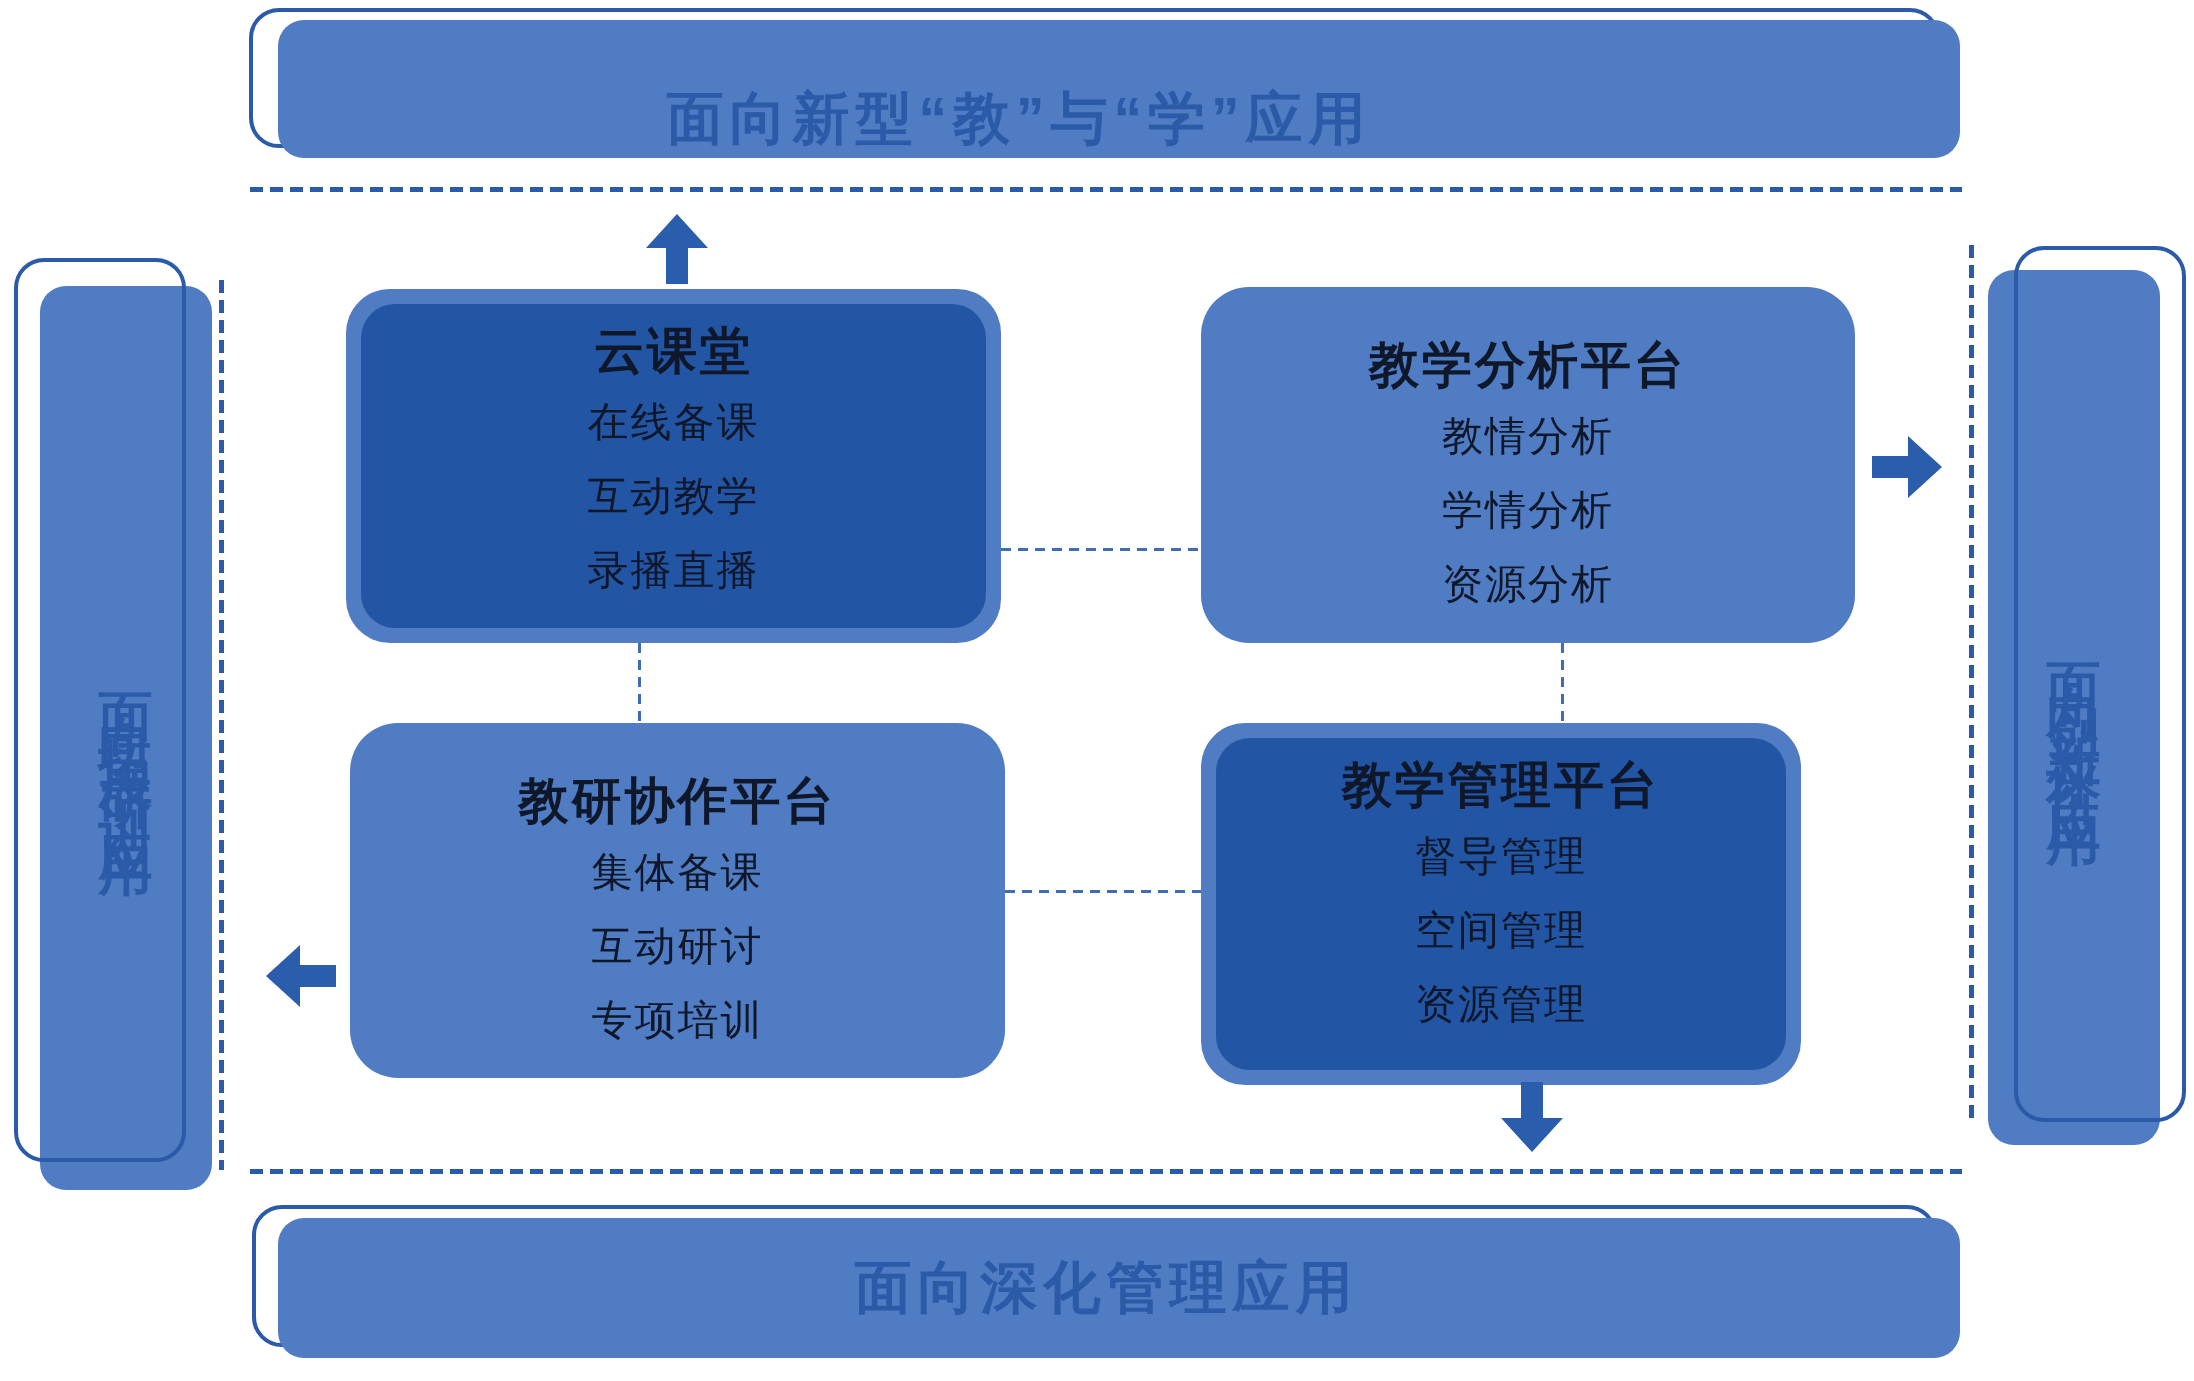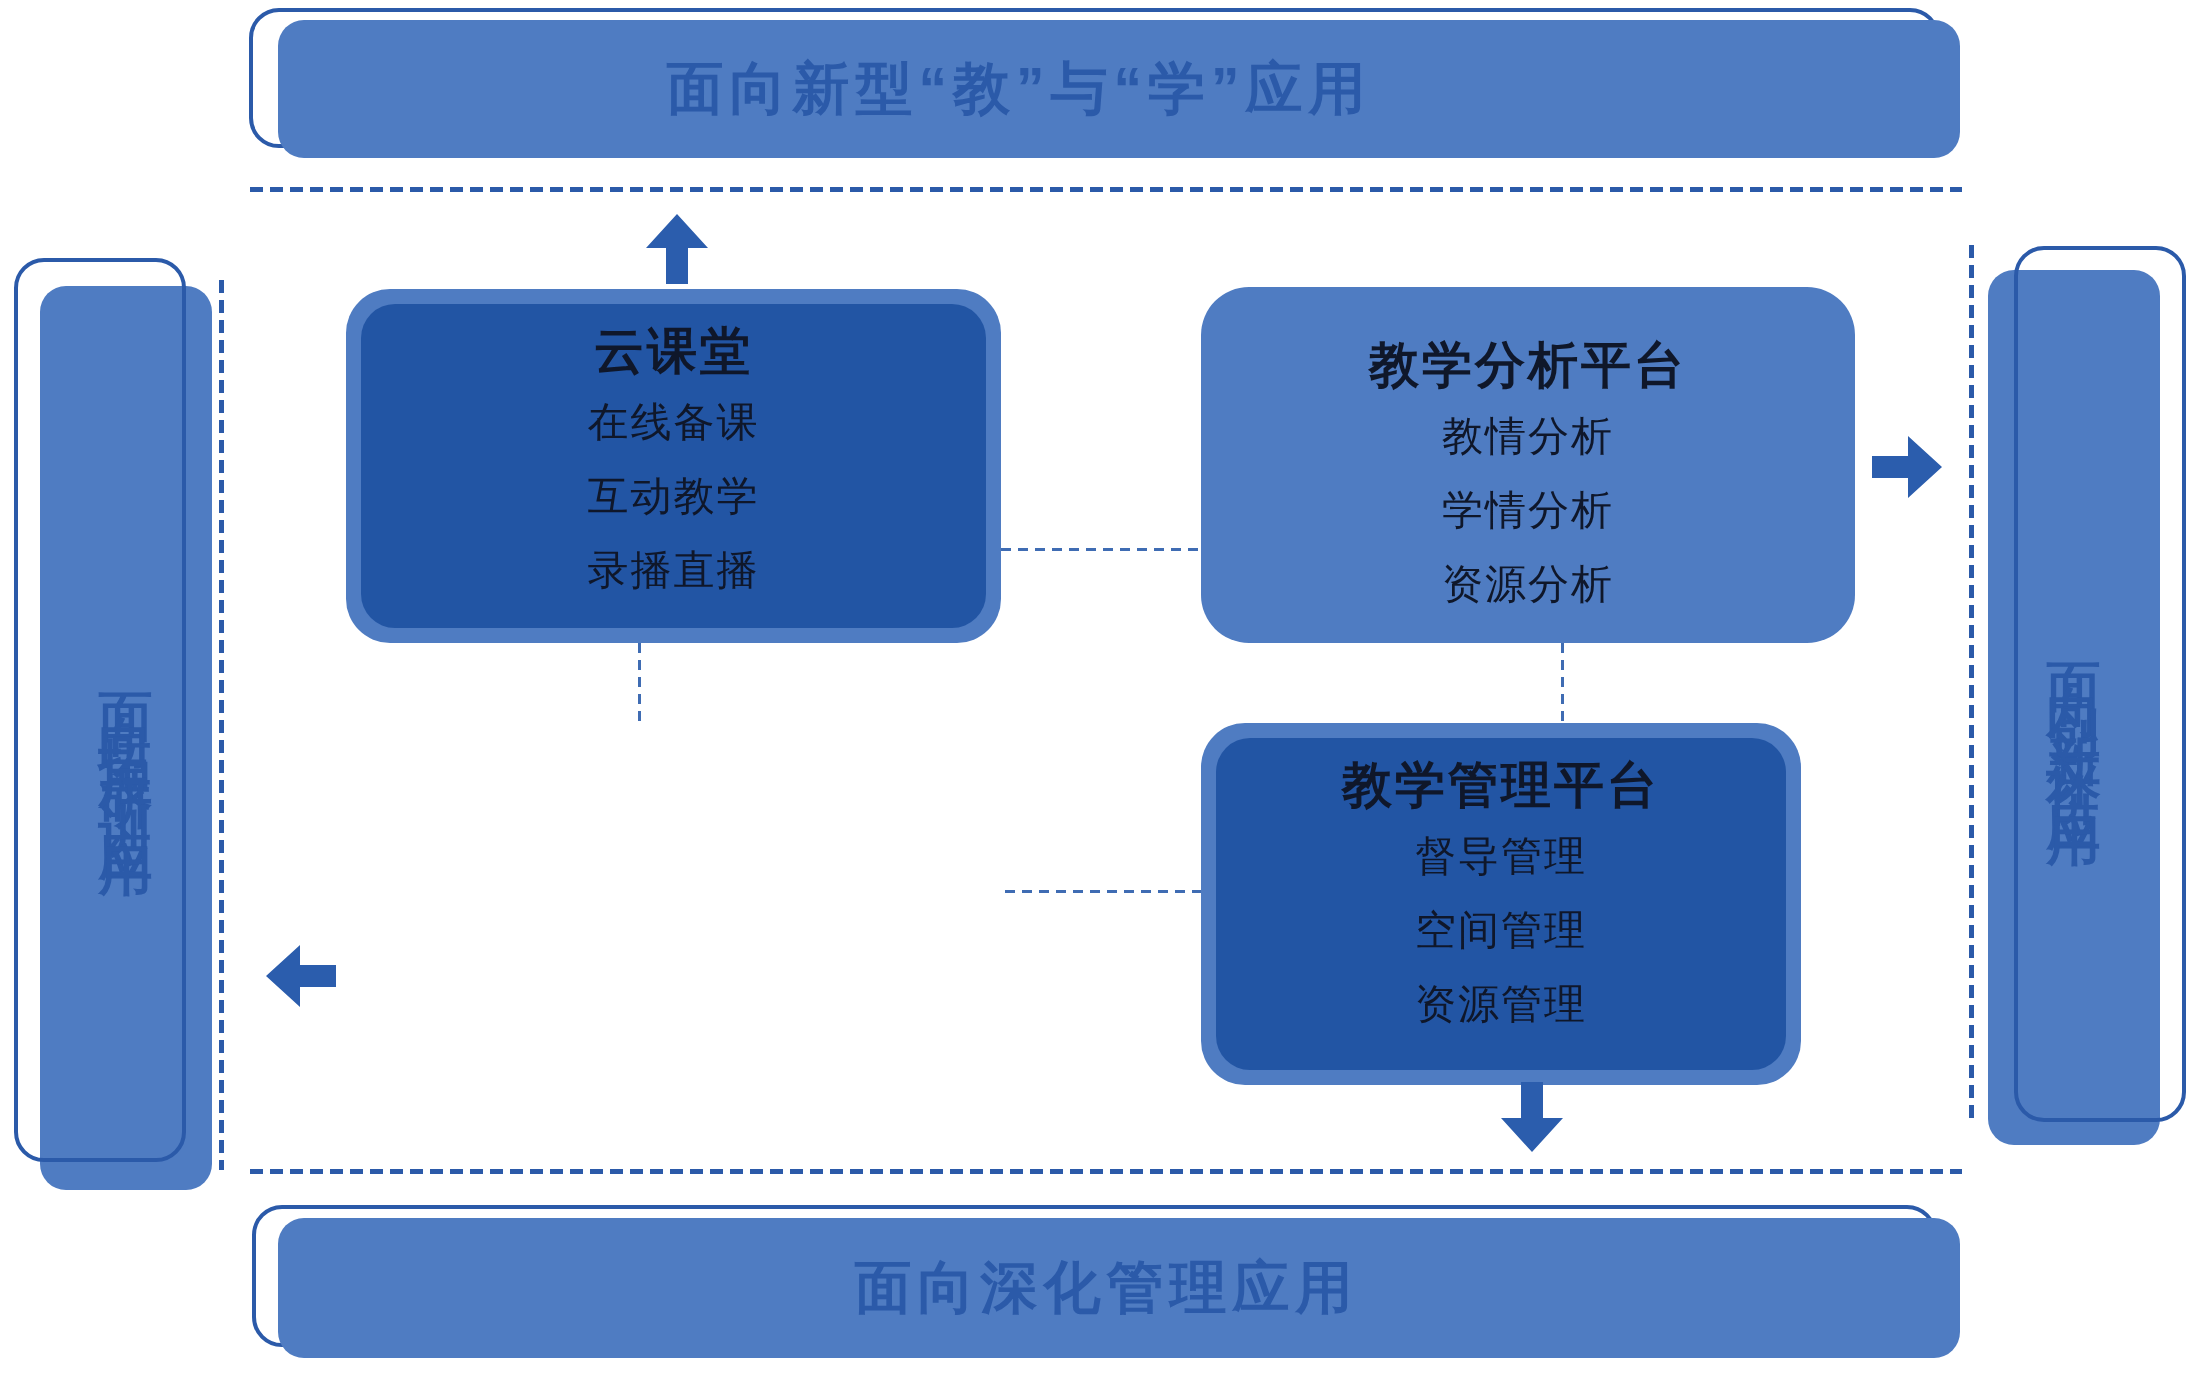--- a/index.html
+++ b/index.html
@@ -71,21 +71,21 @@
 <body>
 
 <div id="stage">
 
   <div class="dash-h" style="left:250px;top:187px;width:1712px;"></div>
   <div class="dash-h" style="left:250px;top:1169px;width:1712px;"></div>
   <div class="dash-v" style="left:219px;top:280px;height:890px;"></div>
   <div class="dash-v" style="left:1969px;top:245px;height:877px;"></div>
 
   <div class="banner-outline outline-behind" style="left:249px;top:8px;width:1683px;height:132px;"></div>
-  <div class="banner-fill" style="left:278px;top:20px;width:1682px;height:138px;">
+  <div class="banner-fill" style="left:278px;top:20px;width:1682px;height:138px;align-items:flex-end;">
     <span class="h-banner-label" style="transform:translateX(-100px);">面向新型“教”与“学”应用</span>
   </div>
 
   <div class="banner-outline outline-behind" style="left:252px;top:1205px;width:1677px;height:134px;"></div>
   <div class="banner-fill" style="left:278px;top:1218px;width:1682px;height:140px;">
     <span class="h-banner-label" style="transform:translateX(-20px);margin-left:15px;">面向深化管理应用</span>
   </div>
 
   <div class="banner-fill" style="left:40px;top:286px;width:172px;height:904px;">
     <span class="v-banner-label">面向拓展研训应用</span>
@@ -114,20 +114,28 @@
 
   <div class="card" style="left:1201px;top:287px;width:654px;height:356px;border-radius:48px;">
     <div class="card-content light-pad">
       <div class="card-title">教学分析平台</div>
       <div class="card-item">教情分析</div>
       <div class="card-item">学情分析</div>
       <div class="card-item">资源分析</div>
     </div>
   </div>
 
+  <div class="card" style="left:350px;top:723px;width:655px;height:355px;border-radius:48px;">
+    <div class="card-content light-pad">
+      <div class="card-title">教研协作平台</div>
+      <div class="card-item">集体备课</div>
+      <div class="card-item">互动研讨</div>
+      <div class="card-item">专项培训</div>
+    </div>
+  </div>
 
   <div class="card" style="left:1201px;top:723px;width:600px;height:362px;text-align:center;">
     <div class="card-inner"></div>
     <div class="card-content">
       <div class="card-title">教学管理平台</div>
       <div class="card-item">督导管理</div>
       <div class="card-item">空间管理</div>
       <div class="card-item">资源管理</div>
     </div>
   </div>

